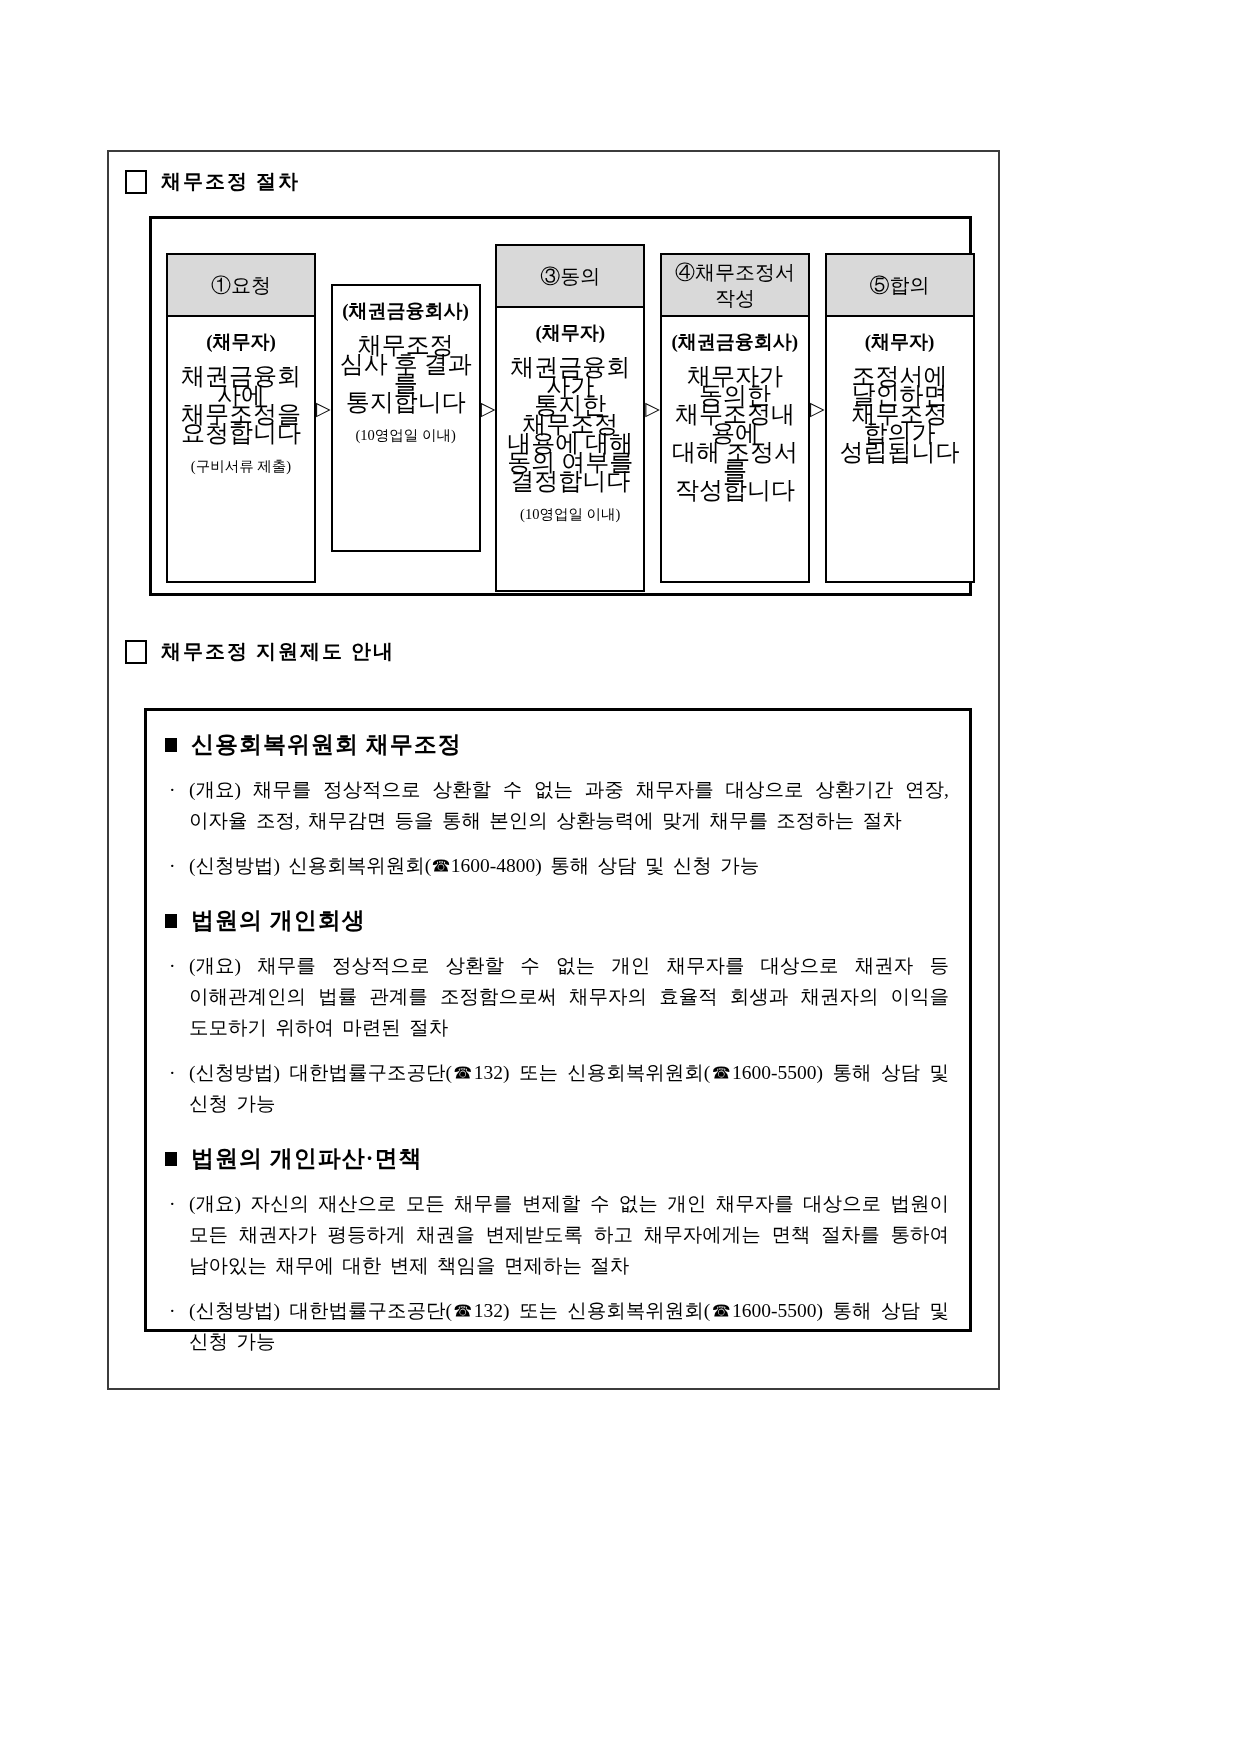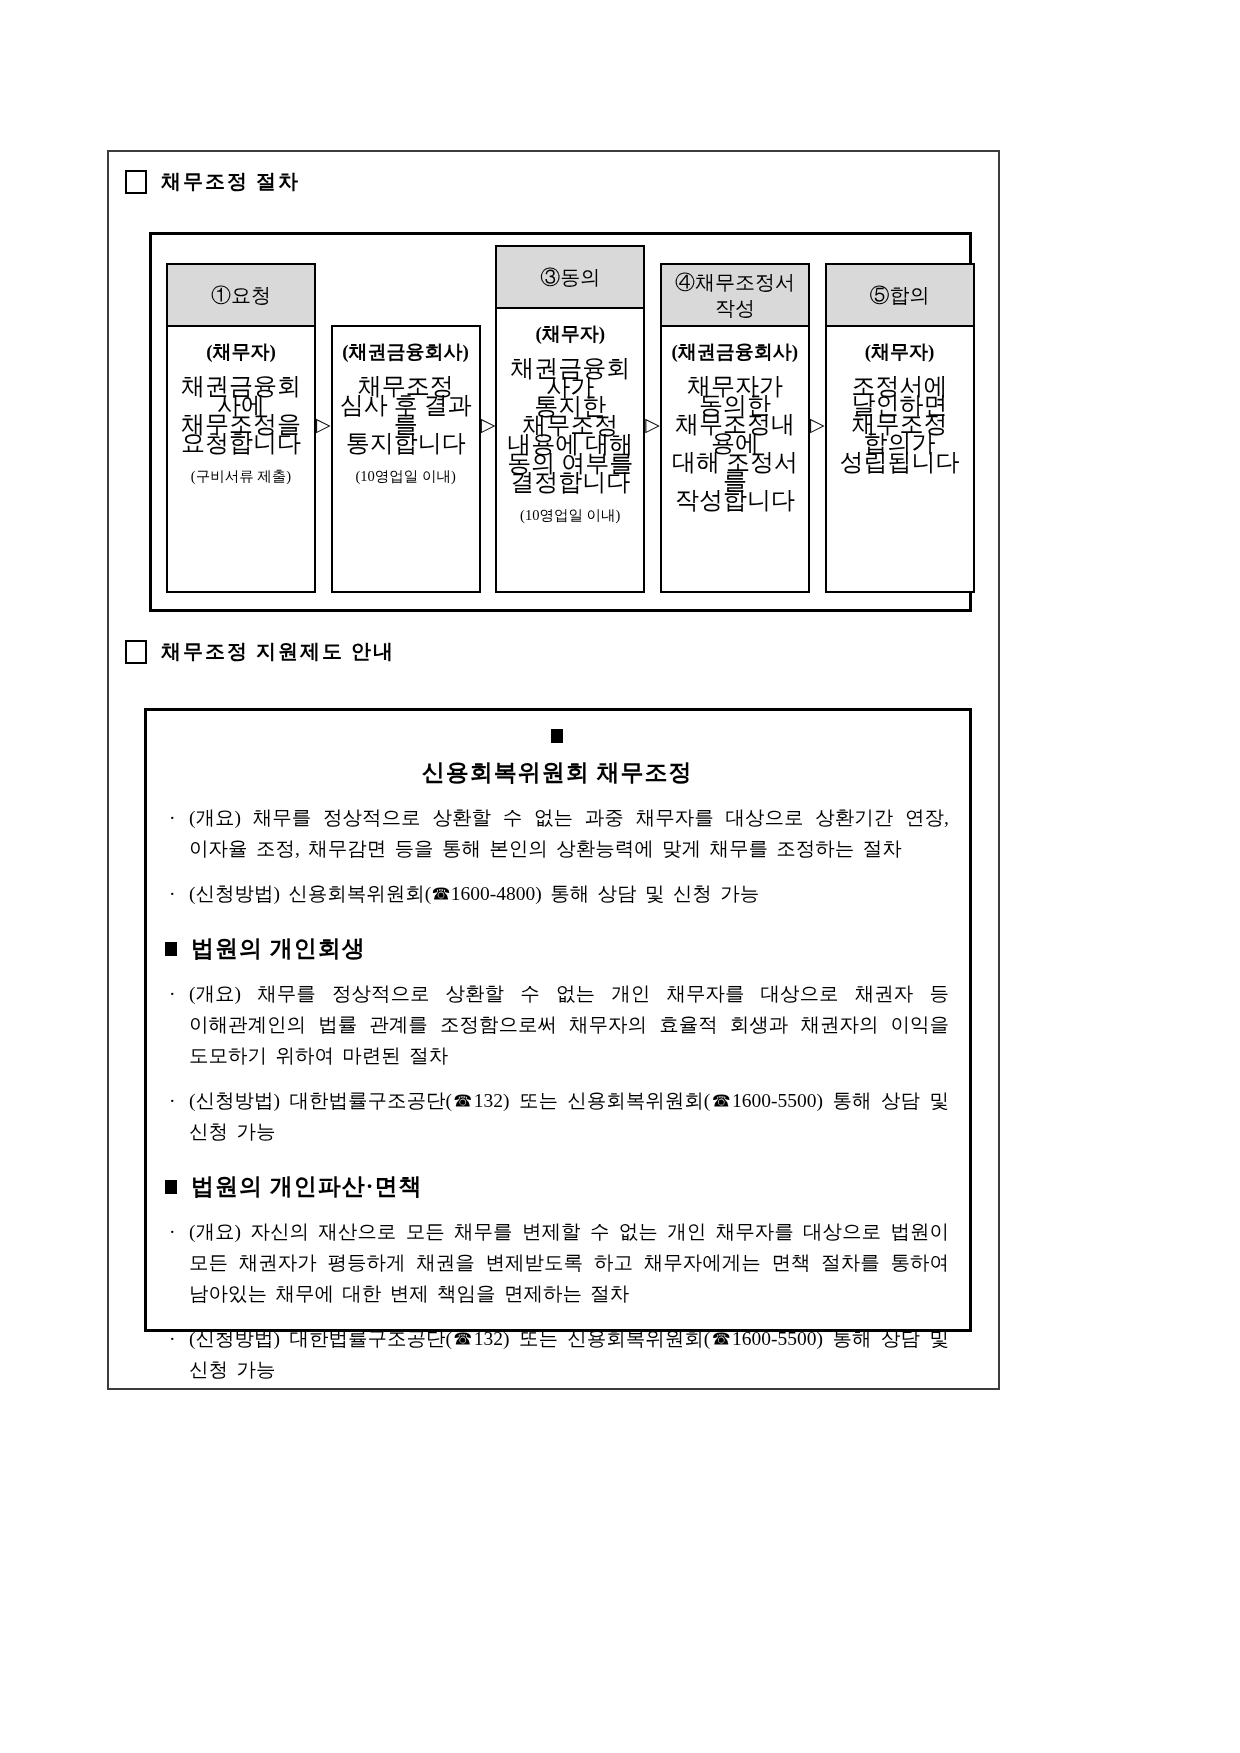--- a/index.html
+++ b/index.html
@@ -26,25 +26,25 @@
   }
   .sec-title .sq{
     display:inline-block;width:22px;height:24px;
     border:2px solid #000;box-sizing:border-box;background:#fff;
   }
   .sec-title-1{top:16px;}
   .sec-title-2{top:486px;}
 
   
   .flow-wrap{
-    position:absolute;left:40px;top:80px;
+    position:absolute;left:40px;top:64px;
     width:823px;height:380px;
     border:3px solid #000;box-sizing:border-box;
-    display:flex;align-items:flex-end;
-    padding:24px 12px 16px 14px;
+    display:flex;align-items:center;
+    padding:24px 12px 0 14px;
   }
   .flow-step{
     width:150px;flex:0 0 150px;
     border:2px solid #000;box-sizing:border-box;
     background:#fff;
   }
   .flow-arrow{
     flex:0 0 13px;
     align-self:flex-start;
     height:330px;
@@ -81,21 +81,21 @@
     width:828px;height:624px;
     border:3px solid #000;box-sizing:border-box;
     padding:10px 20px 10px 16px;
     background:#fff;
   }
   .guide-heading{
     display:flex;align-items:center;gap:14px;
     font-size:23px;font-weight:bold;letter-spacing:1px;
     margin:24px 0 6px 2px;
   }
-  .guide-item:first-child .guide-heading{margin-top:8px;flex-direction:column;}
+  .guide-item:first-child .guide-heading{margin-top:8px;}
   .guide-heading .bsq{
     display:inline-block;width:12px;height:14px;background:#000;
   }
   .bullet{
     display:flex;
     margin:14px 0 0 2px;
     font-size:19.5px;line-height:31px;
   }
   .bullet .dot{
     flex:0 0 20px;text-align:left;padding-left:4px;

